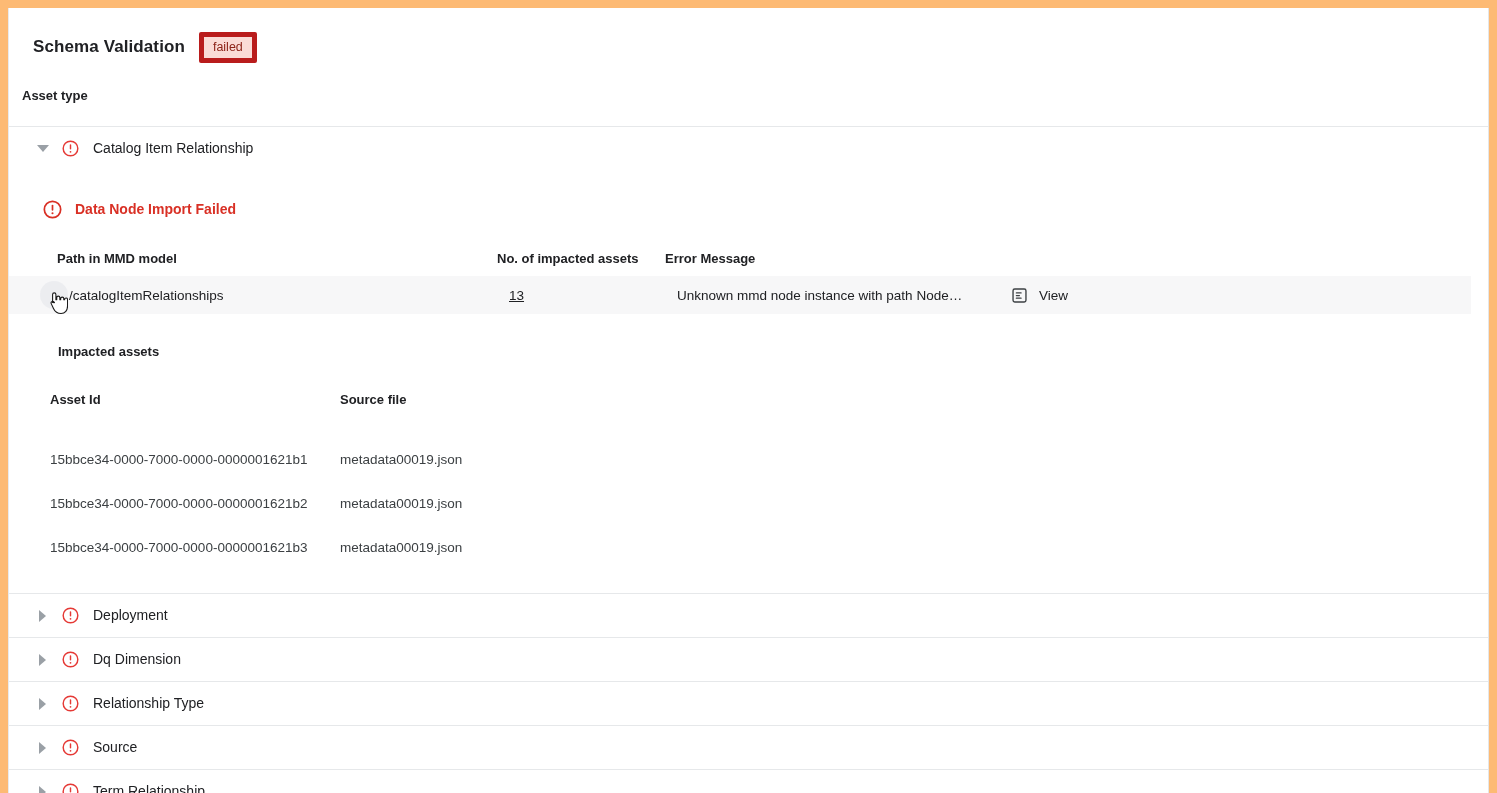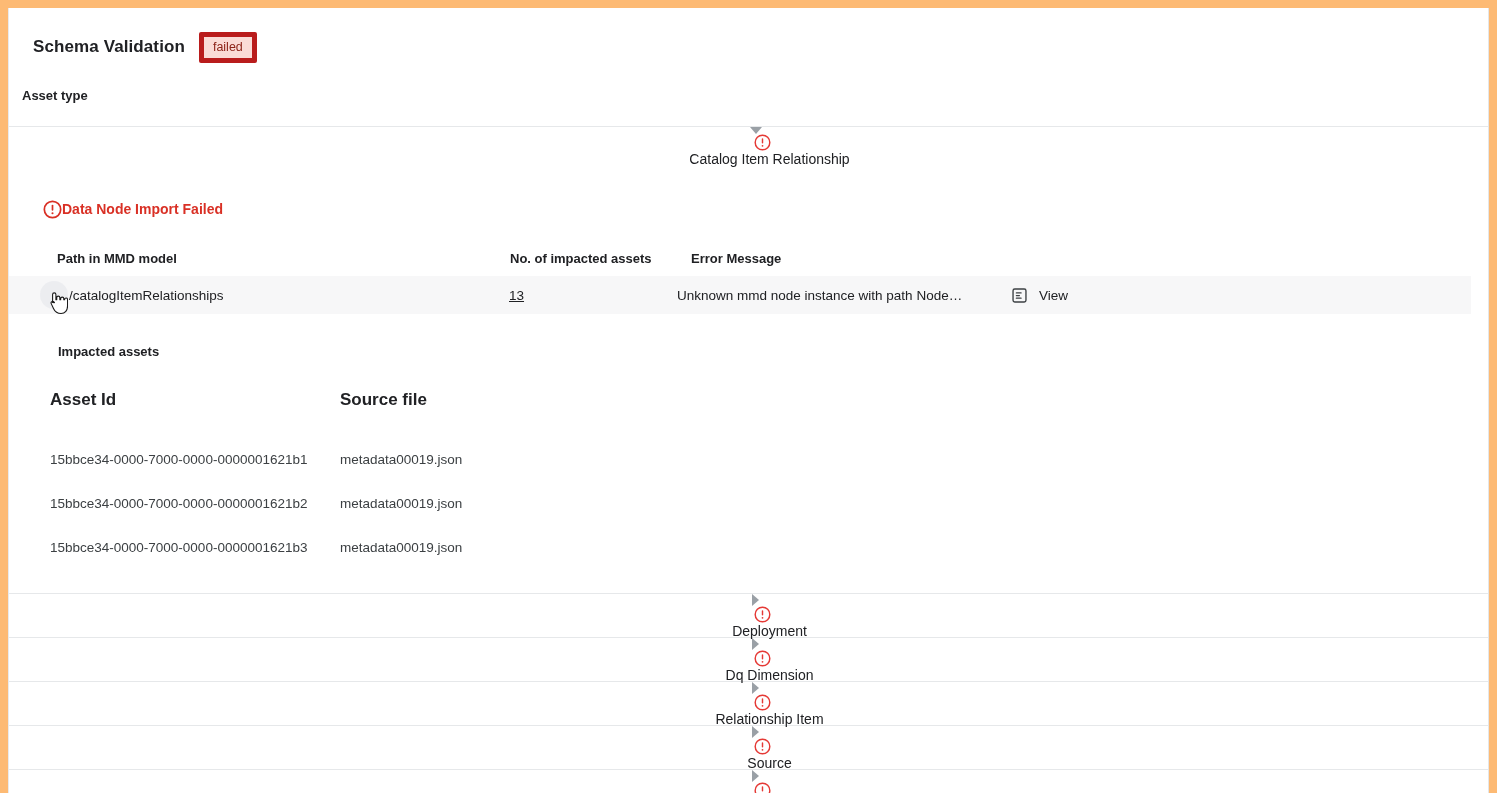--- a/index.html
+++ b/index.html
@@ -76,21 +76,20 @@
     margin-top: 22px;
   }
   .acc-row {
     display: flex;
     align-items: center;
     height: 44px;
     border-top: 1px solid #e6e8ea;
     padding-left: 28px;
     box-sizing: border-box;
     background: #fff;
-    flex-direction: column;
   }
 
   .tri {
     width: 0;
     height: 0;
     margin-right: 13px;
     flex: 0 0 auto;
   }
   .tri-down {
     border-left: 6px solid transparent;
@@ -123,36 +122,36 @@
     padding: 0;
     background: #fff;
   }
   .panel-err-head {
     display: flex;
     align-items: center;
     padding: 30px 0 0 34px;
   }
   .panel-err-head .err-icon { width: 19px; height: 19px; }
   .panel-err-title {
+    margin-left: 13px;
     font-size: 14px;
     font-weight: bold;
     color: #d93025;
     line-height: 17px;
   }
 
   
   .err-table {
     margin-top: 29px;
   }
   .err-thead {
     display: flex;
     align-items: center;
     height: 22px;
     padding-left: 48px;
-    gap: 13px;
   }
   .err-thead .th {
     font-size: 13px;
     font-weight: bold;
     color: #202124;
     line-height: 16px;
   }
   .col-path   { width: 440px; }
   .col-count  { width: 168px; }
   .col-msg    { width: 300px; }
@@ -211,21 +210,21 @@
     margin-top: 30px;
     padding-left: 49px;
     font-size: 13px;
     font-weight: bold;
     color: #202124;
     line-height: 16px;
   }
   .assets-table { margin-top: 32px; padding-left: 41px; }
   .assets-thead { display: flex; }
   .assets-thead .th {
-    font-size: 17px;
+    font-size: 13px;
     font-weight: bold;
     color: #202124;
     line-height: 16px;
   }
   .a-col-id   { width: 290px; }
   .a-col-src  { width: 300px; }
   .assets-row {
     display: flex;
     align-items: center;
     height: 44px;
@@ -353,21 +352,21 @@
         <span class="acc-label">Dq Dimension</span>
       </div>
 
       <div class="acc-row">
         <span class="tri tri-right"></span>
         <svg class="err-icon" viewBox="0 0 20 20">
           <circle cx="10" cy="10" r="8.6" fill="none" stroke="#e53935" stroke-width="1.7"></circle>
           <rect x="9.15" y="5" width="1.7" height="6.2" rx=".85" fill="#e53935"></rect>
           <circle cx="10" cy="13.9" r="1.05" fill="#e53935"></circle>
         </svg>
-        <span class="acc-label">Relationship Item</span>
+        <span class="acc-label">Relationship Type</span>
       </div>
 
       <div class="acc-row">
         <span class="tri tri-right"></span>
         <svg class="err-icon" viewBox="0 0 20 20">
           <circle cx="10" cy="10" r="8.6" fill="none" stroke="#e53935" stroke-width="1.7"></circle>
           <rect x="9.15" y="5" width="1.7" height="6.2" rx=".85" fill="#e53935"></rect>
           <circle cx="10" cy="13.9" r="1.05" fill="#e53935"></circle>
         </svg>
         <span class="acc-label">Source</span>

